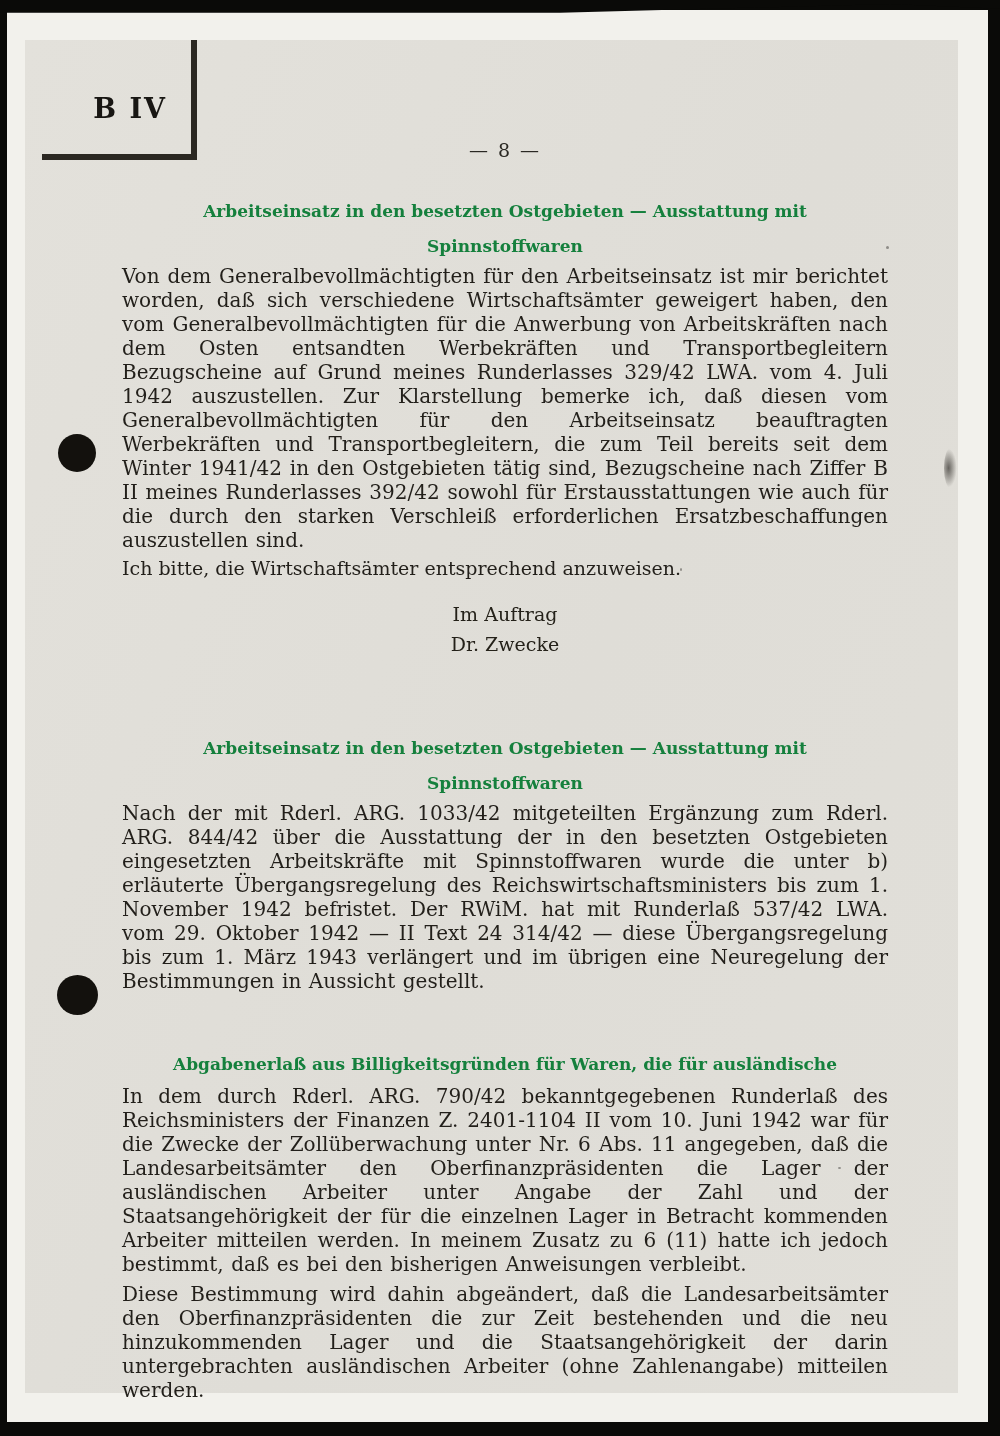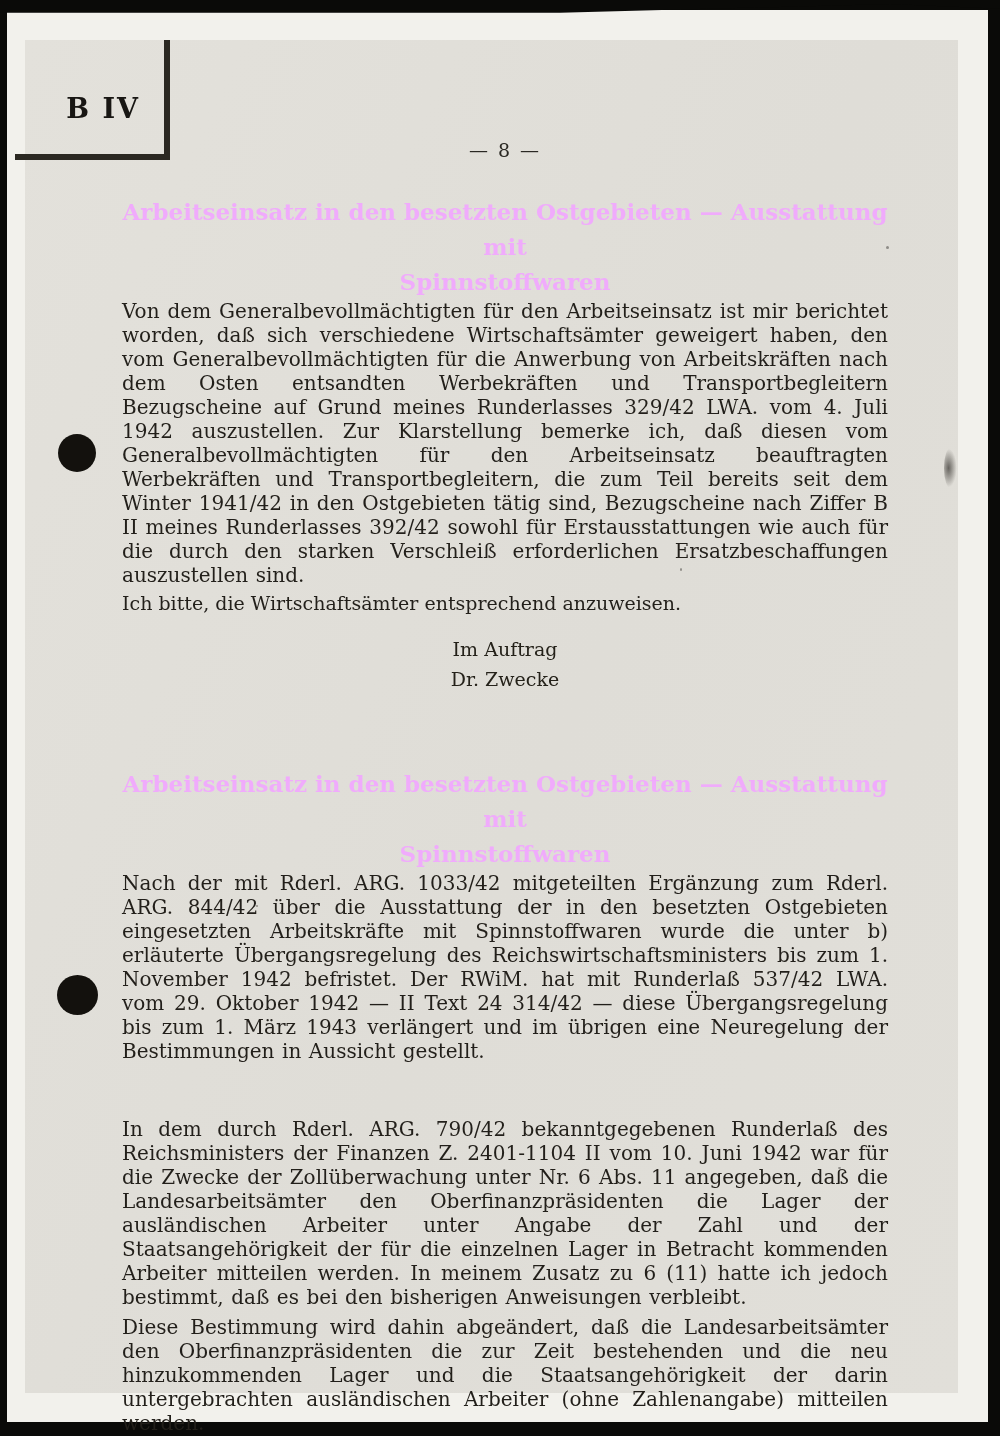--- a/index.html
+++ b/index.html
@@ -8,30 +8,30 @@
   .stage { position:relative; width:1000px; height:1436px; overflow:hidden; background:#0a0a08; }
 
   .paper { position:absolute; left:7px; top:10px; width:981px; height:1412px; background:#f2f1ec; }
 
   .top-notch { position:absolute; left:0; top:0; width:1000px; height:16px; background:#0a0a08;
                clip-path:polygon(0 0,100% 0,100% 55%,89% 25%,56% 80%,0 80%); }
 
   .inner { position:absolute; left:25px; top:40px; width:933px; height:1353px;
            background:linear-gradient(115deg,#e3e1db 0%,#dfddd7 55%,#e1dfd9 100%); }
 
-  .biv-box { position:absolute; left:15px; top:40px; width:155px; height:120px;
+  .biv-box { position:absolute; left:42px; top:40px; width:155px; height:120px;
              border-right:6px solid #2b2822; border-bottom:6px solid #2b2822; box-sizing:border-box;
              display:flex; align-items:flex-end; justify-content:flex-end; padding:0 24px 30px 0; }
   .biv-label { font-weight:bold; font-size:27px; letter-spacing:2px; color:#181613; }
 
   .content { position:absolute; left:122px; top:139px; width:766px; color:#221f1a; }
 
   .pageno { text-align:center; font-size:19px; letter-spacing:2px; color:#2a2823; }
 
-  .sec-title { text-align:center; font-weight:bold; font-size:23px; line-height:35px; color:#f0abfc; }
+  .sec-title { text-align:center; font-weight:bold; font-size:17px; line-height:35px; color:#15803d; }
   .mt-title1 { margin-top:33px; }
   .mt-title2 { margin-top:72px; }
   .mt-title3 { margin-top:54px; }
 
   .body-par { text-align:justify; font-size:20px; line-height:24px; margin:0; word-spacing:0.06em; }
   .mt0 { margin-top:0; } .mt2 { margin-top:2px; } .mt6 { margin-top:6px; }
 
   .closing { font-size:19px; line-height:24px; margin-top:4px; }
 
   .sig { text-align:center; font-size:19px; line-height:30px; margin-top:19px; color:#242119; }
@@ -79,20 +79,21 @@
       <div>Dr. Zwecke</div>
     </div>
 
     <div class="sec-title mt-title2">
       <div>Arbeitseinsatz in den besetzten Ostgebieten — Ausstattung mit</div>
       <div>Spinnstoffwaren</div>
     </div>
     <p class="body-par mt0">Nach der mit Rderl. ARG. 1033/42 mitgeteilten Ergänzung zum Rderl. ARG. 844/42 über die Ausstattung der in den besetzten Ostgebieten eingesetzten Arbeitskräfte mit Spinnstoffwaren wurde die unter b) erläuterte Übergangsregelung des Reichswirtschaftsministers bis zum 1. November 1942 befristet. Der RWiM. hat mit Runderlaß 537/42 LWA. vom 29. Oktober 1942 — II Text 24 314/42 — diese Übergangsregelung bis zum 1. März 1943 verlängert und im übrigen eine Neuregelung der Bestimmungen in Aussicht gestellt.</p>
 
     <div class="sec-title mt-title3">
+      <div>Abgabenerlaß aus Billigkeitsgründen für Waren, die für ausländische</div>
     </div>
     <p class="body-par mt2">In dem durch Rderl. ARG. 790/42 bekanntgegebenen Runderlaß des Reichsministers der Finanzen Z. 2401-1104 II vom 10. Juni 1942 war für die Zwecke der Zollüberwachung unter Nr. 6 Abs. 11 angegeben, daß die Landesarbeitsämter den Oberfinanzpräsidenten die Lager der ausländischen Arbeiter unter Angabe der Zahl und der Staatsangehörigkeit der für die einzelnen Lager in Betracht kommenden Arbeiter mitteilen werden. In meinem Zusatz zu 6 (11) hatte ich jedoch bestimmt, daß es bei den bisherigen Anweisungen verbleibt.</p>
     <p class="body-par mt6">Diese Bestimmung wird dahin abgeändert, daß die Landesarbeitsämter den Oberfinanzpräsidenten die zur Zeit bestehenden und die neu hinzukommenden Lager und die Staatsangehörigkeit der darin untergebrachten ausländischen Arbeiter (ohne Zahlenangabe) mitteilen werden.</p>
 
   </div>
 
   <div class="hole hole-1"></div>
   <div class="hole hole-2"></div>
 
   <div class="crescent"></div>

